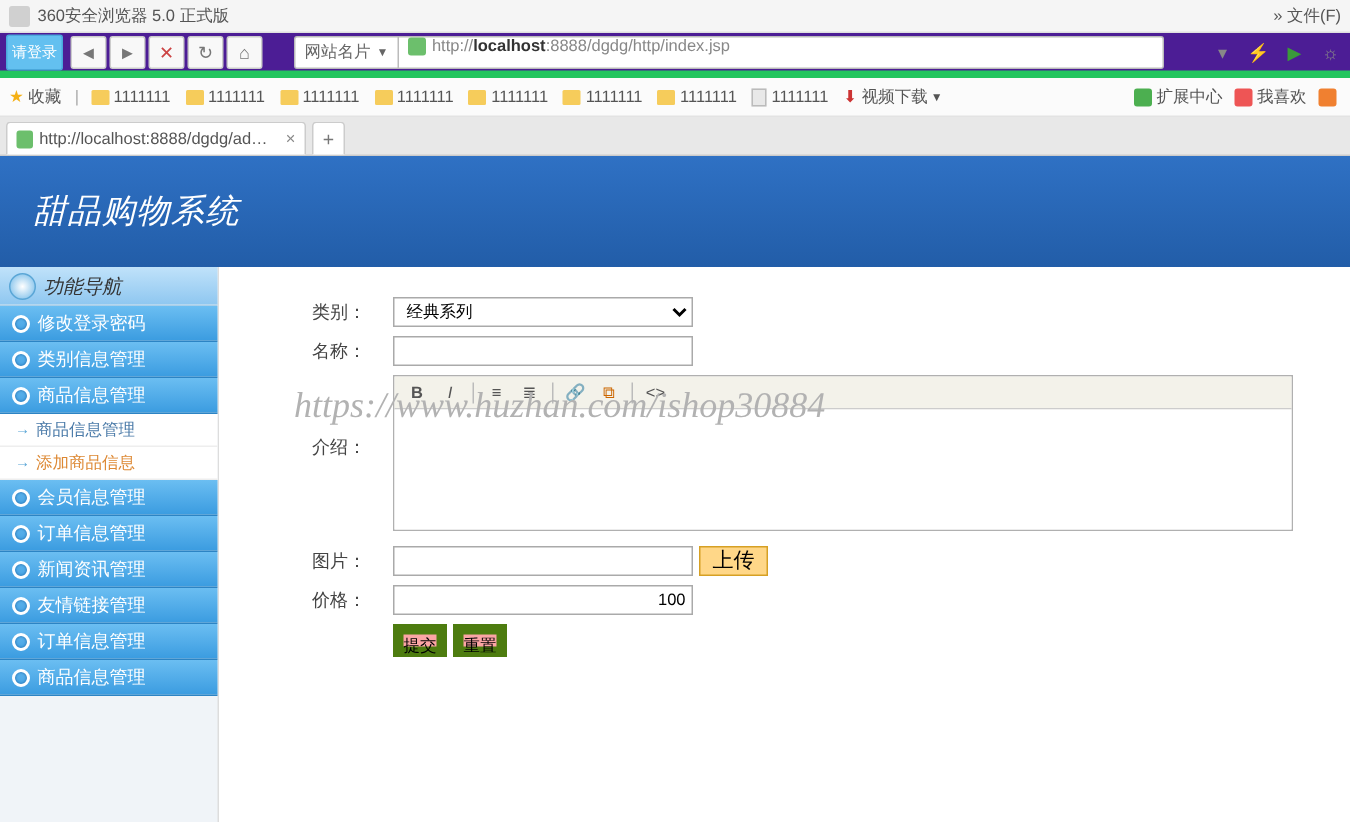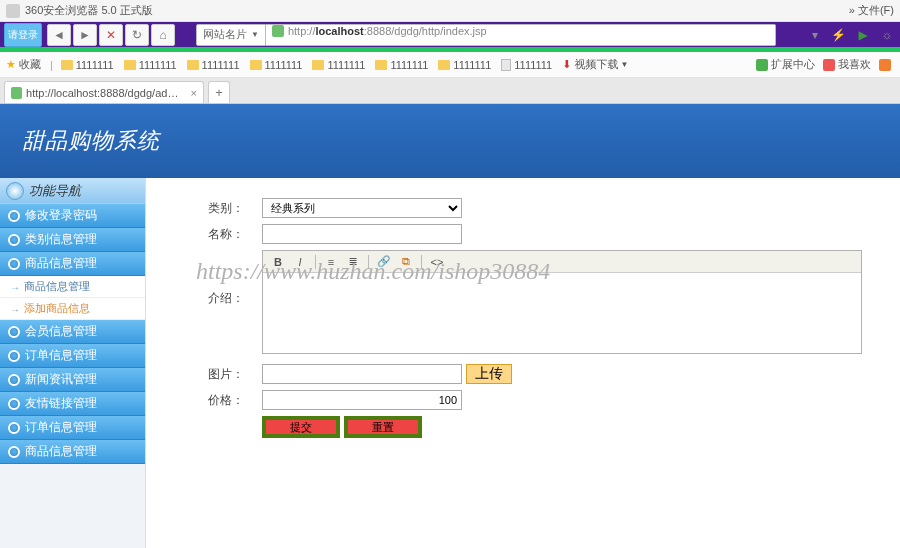--- a/index.html
+++ b/index.html
@@ -67,21 +67,21 @@
   .form-row.top { align-items: flex-start; }
   .form-label { width: 60px; text-align: center; margin-right: 6px; color: #444; font-size: 12px; }
   .form-select { width: 200px; height: 20px; border: 1px solid #aaa; background: #fff; font-size: 11px; padding-left: 4px; }
   .form-input { width: 200px; height: 20px; border: 1px solid #aaa; background: #fff; font-size: 11px; padding: 0 4px; text-align: right; }
   .editor-wrap { width: 600px; border: 1px solid #b0b0b0; background: #fff; }
   .editor-tb { height: 22px; background: #f3f2ea; border-bottom: 1px solid #ccc; display: flex; align-items: center; padding: 0 6px; gap: 4px; }
   .tb-btn { width: 18px; height: 16px; display: flex; align-items: center; justify-content: center; color: #555; font-size: 11px; border-radius: 2px; }
   .tb-sep { width: 1px; height: 14px; background: #bbb; margin: 0 2px; }
   .editor-body { height: 80px; background: #fff; }
   .btn-upload { height: 20px; padding: 0 8px; background: #ffd788; border: 1px solid #d6a024; font-size: 14px; margin-left: 4px; }
-  .btn-sub { height: 22px; padding: 0 24px; background: #ef4444; border: 4px solid #4d7c0f; font-size: 11px; margin-right: 4px; }
+  .btn-sub { height: 22px; padding: 0 0; background: #fca5a5; border: 7px solid #4d7c0f; font-size: 11px; margin-right: 4px; }
 
   .watermark { position: absolute; top: 80px; left: 50px; font-size: 24px; color: #b2b2b2; font-family: serif; font-style: italic; pointer-events: none; white-space: nowrap; }
 </style>
 </head>
 <body>
 
 <div class="title-bar">
   <div class="avatar"></div>
   <div class="title">360安全浏览器 5.0 正式版</div>
   <div class="right">» 文件(F)</div>

